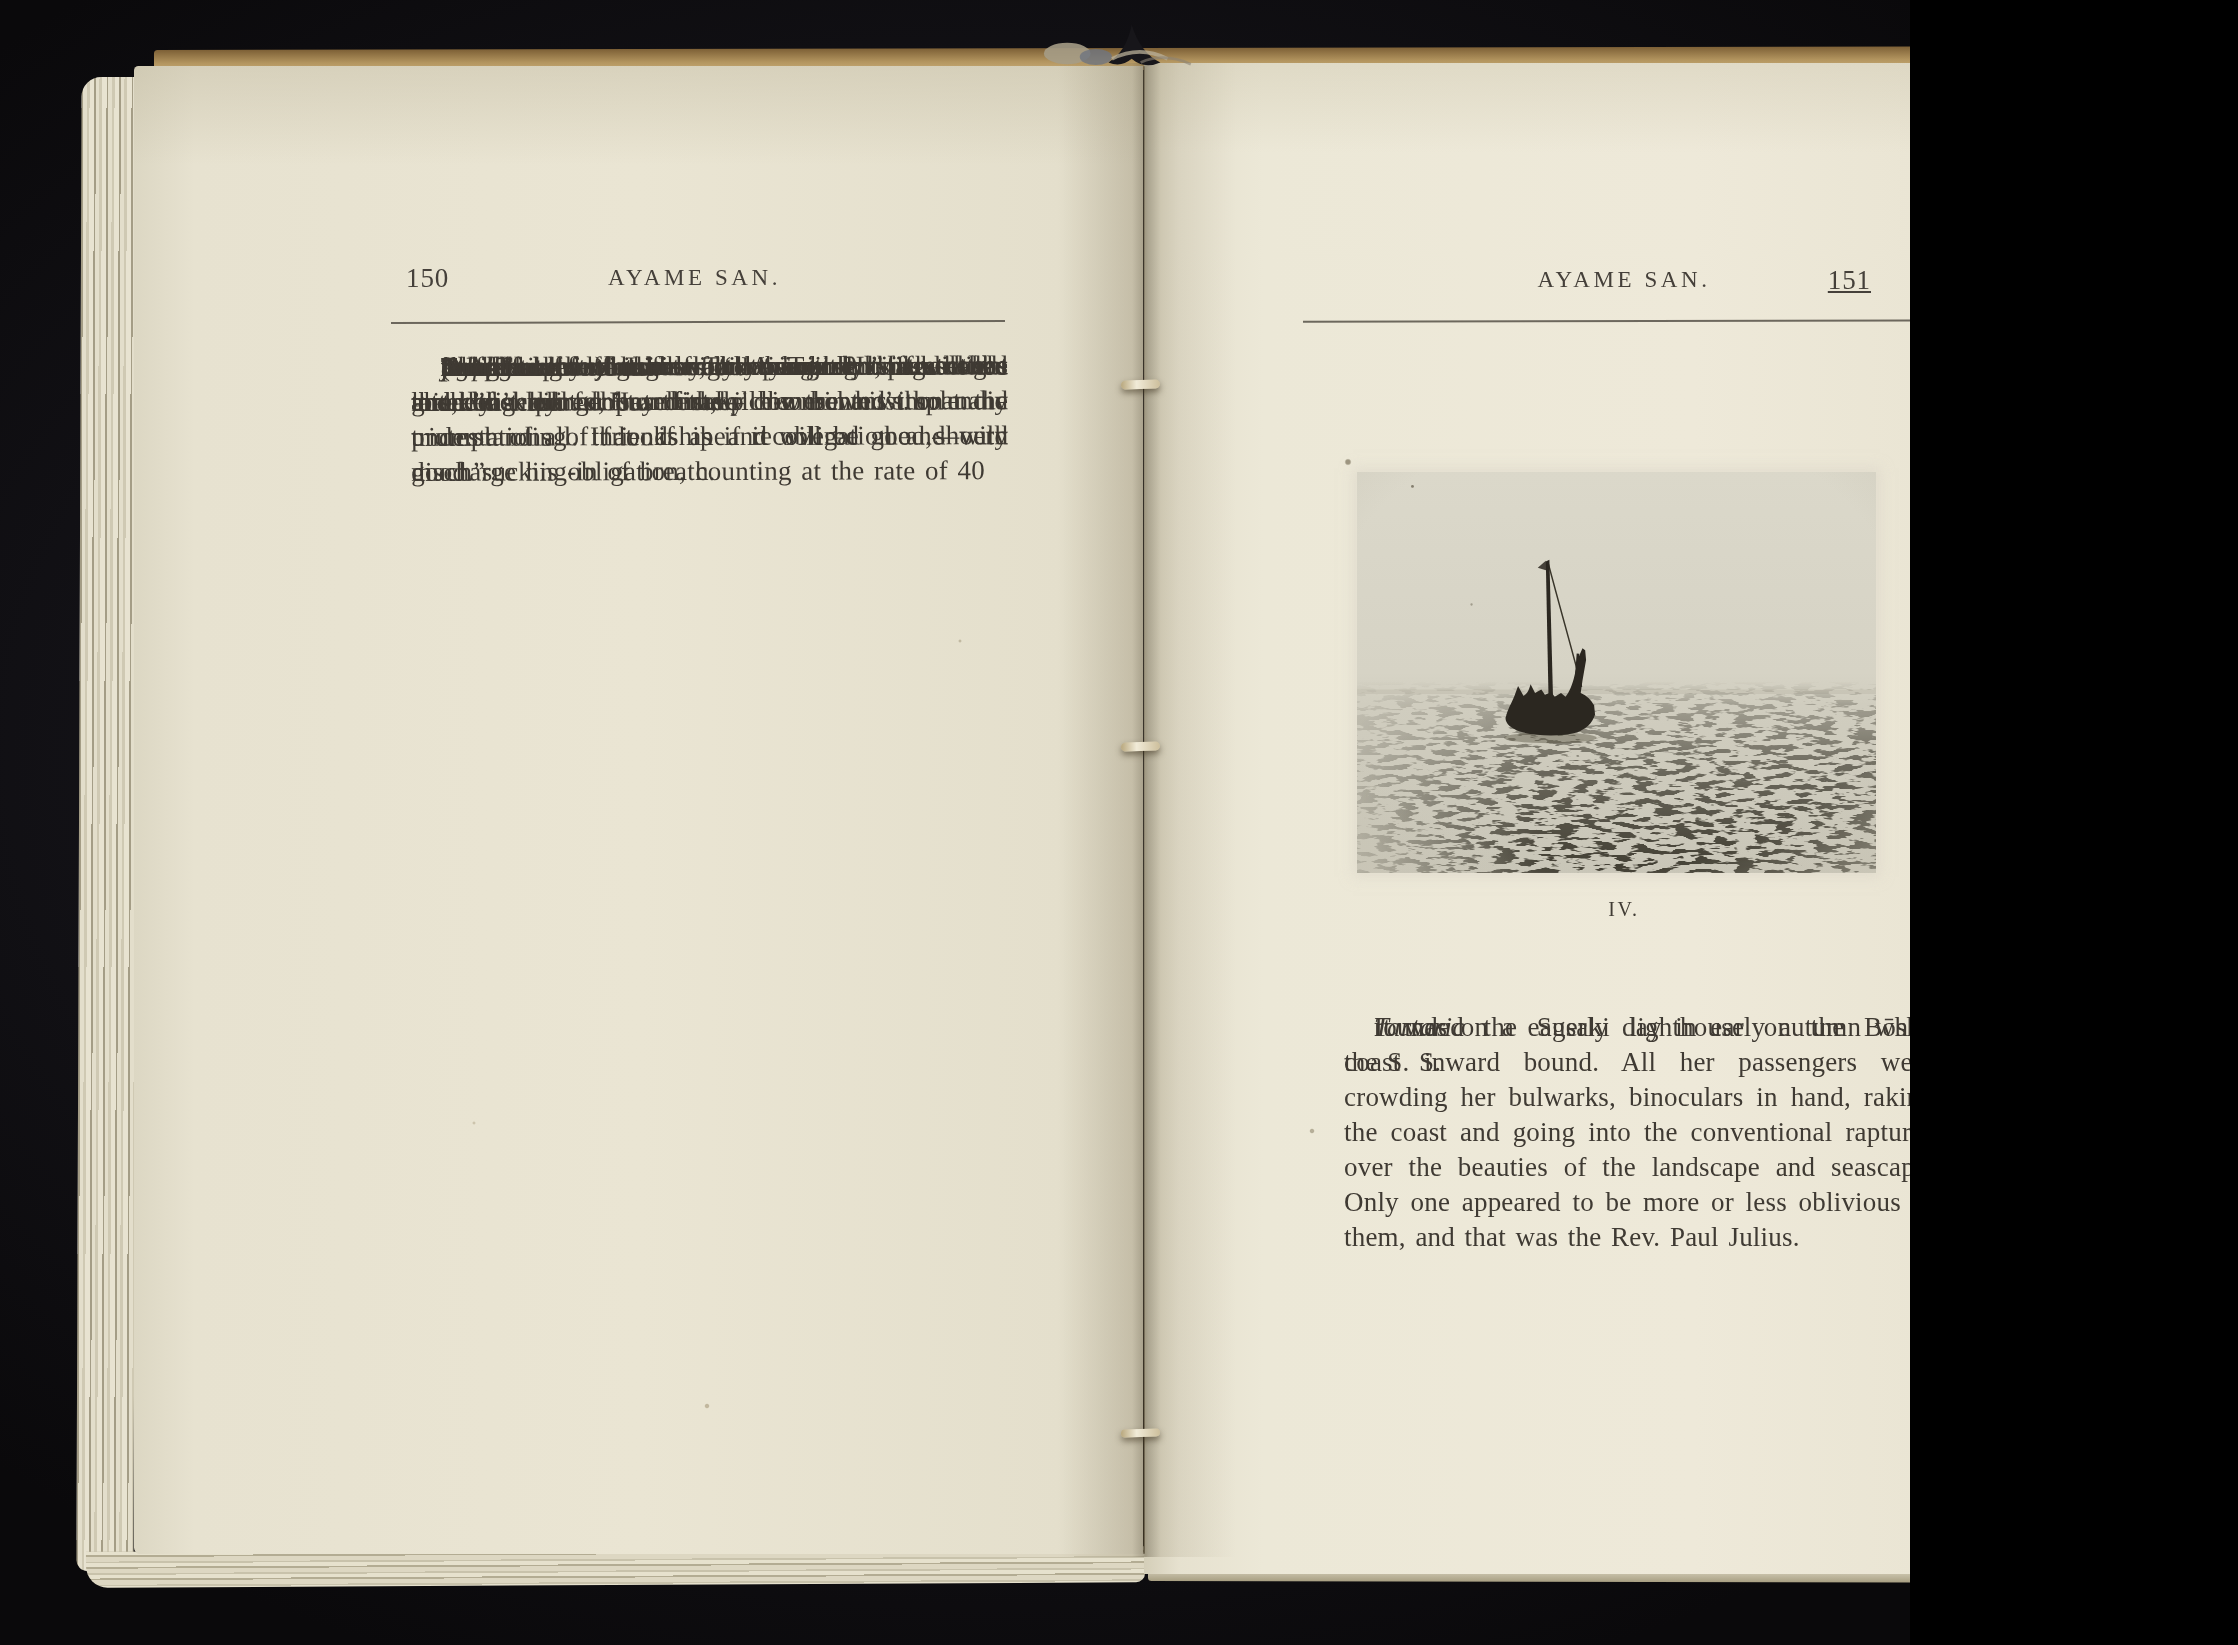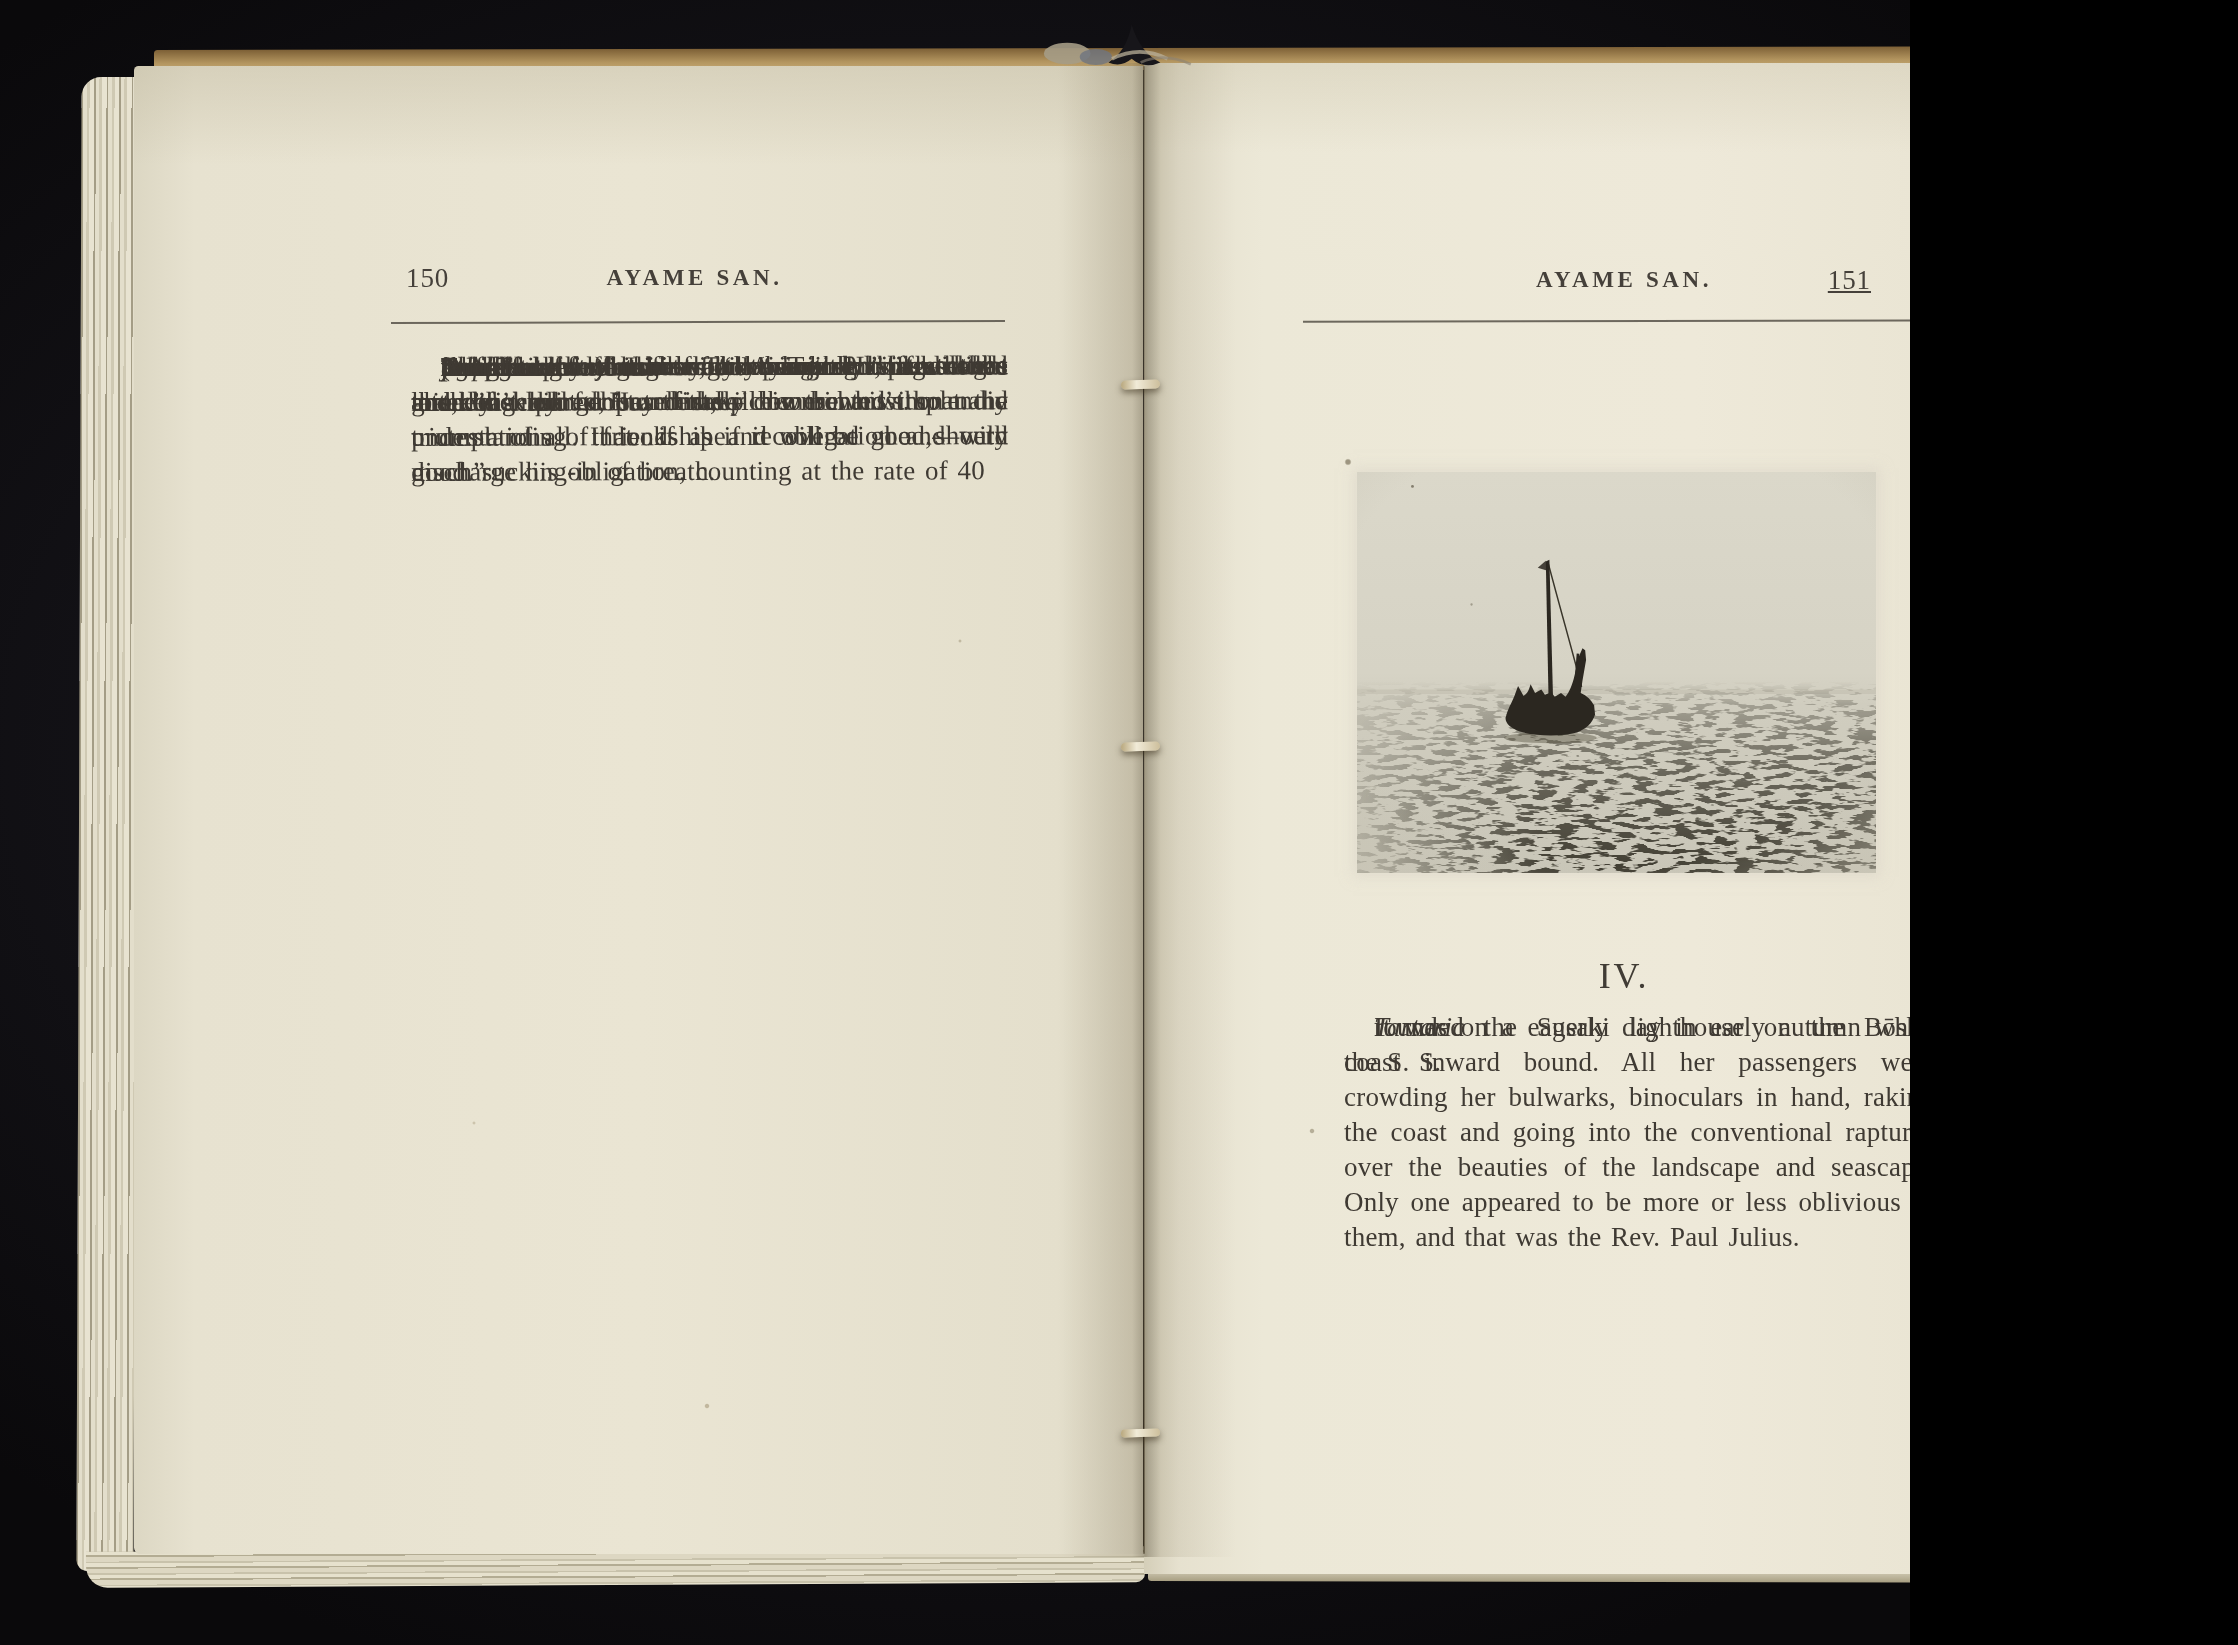--- a/index.html
+++ b/index.html
@@ -52,37 +52,37 @@
     background:linear-gradient(90deg,#b9a87e,#f1ebd8 40%,#cdbf9c);
     box-shadow:0 3.6px 6.3px rgba(60,50,30,.55), 0 14.3px 14.3px -7.2px rgba(80,70,45,.3);}
   .stitch.s1{top:380px;} .stitch.s2{top:742px;} .stitch.s3{top:1429px;height:8px;}
 
   .tuft{left:1026px;top:23px;width:206px;height:52px;}
 
   
   .running-head{height:36px;color:#45403a;}
   .rh-left{left:381px;top:265px;width:627px;}
   .rh-right{left:1314px;top:267px;width:620px;}
-  .running-title{position:static;display:block;text-align:center;font-size:23px;letter-spacing:3.6px;font-weight:bold;}
+  .running-title{position:static;display:block;text-align:center;font-size:23px;letter-spacing:3.6px;}
   .folio{top:-1.8px;font-size:27px;letter-spacing:0.9px;}
   .folio-left{left:25px;}
   .folio-right{right:63px;text-decoration:underline;}
   .head-rule{height:1.8px;background:#4c473f;opacity:.8;}
   .rule-left{left:391px;top:321px;width:614px;transform:rotate(-0.2deg);}
   .rule-right{left:1303px;top:320px;width:681px;transform:rotate(-0.12deg);}
 
   .text-block{color:#3f3a33;font-size:27px;line-height:35px;text-align:justify;
     word-spacing:2.7px;letter-spacing:0.2px;}
   .tb-left{left:381px;top:349px;width:627px;transform:rotate(-0.15deg);}
   .tb-right{left:1314px;top:1010px;width:620px;}
   .text-block p{position:static;margin:0;text-indent:30px;}
   .text-block i{font-style:italic;letter-spacing:0.4px;}
 
-  .section-heading{left:1314px;top:955px;width:620px;text-align:center;
-    color:#413c35;font-size:36px;letter-spacing:2.7px;}
+  .section-heading{left:1314px;top:898px;width:620px;text-align:center;
+    color:#413c35;font-size:20px;letter-spacing:2.7px;}
 
   
   .plate{left:1357px;top:472px;width:519px;height:401px;margin:0;background:#d8d5c7;
     box-shadow:0 0 12.5px 3.6px rgba(216,212,198,.55);}
   .plate svg{position:absolute;left:0;top:0;}
 </style>
 </head>
 <body>
 
 <div class="scene">

